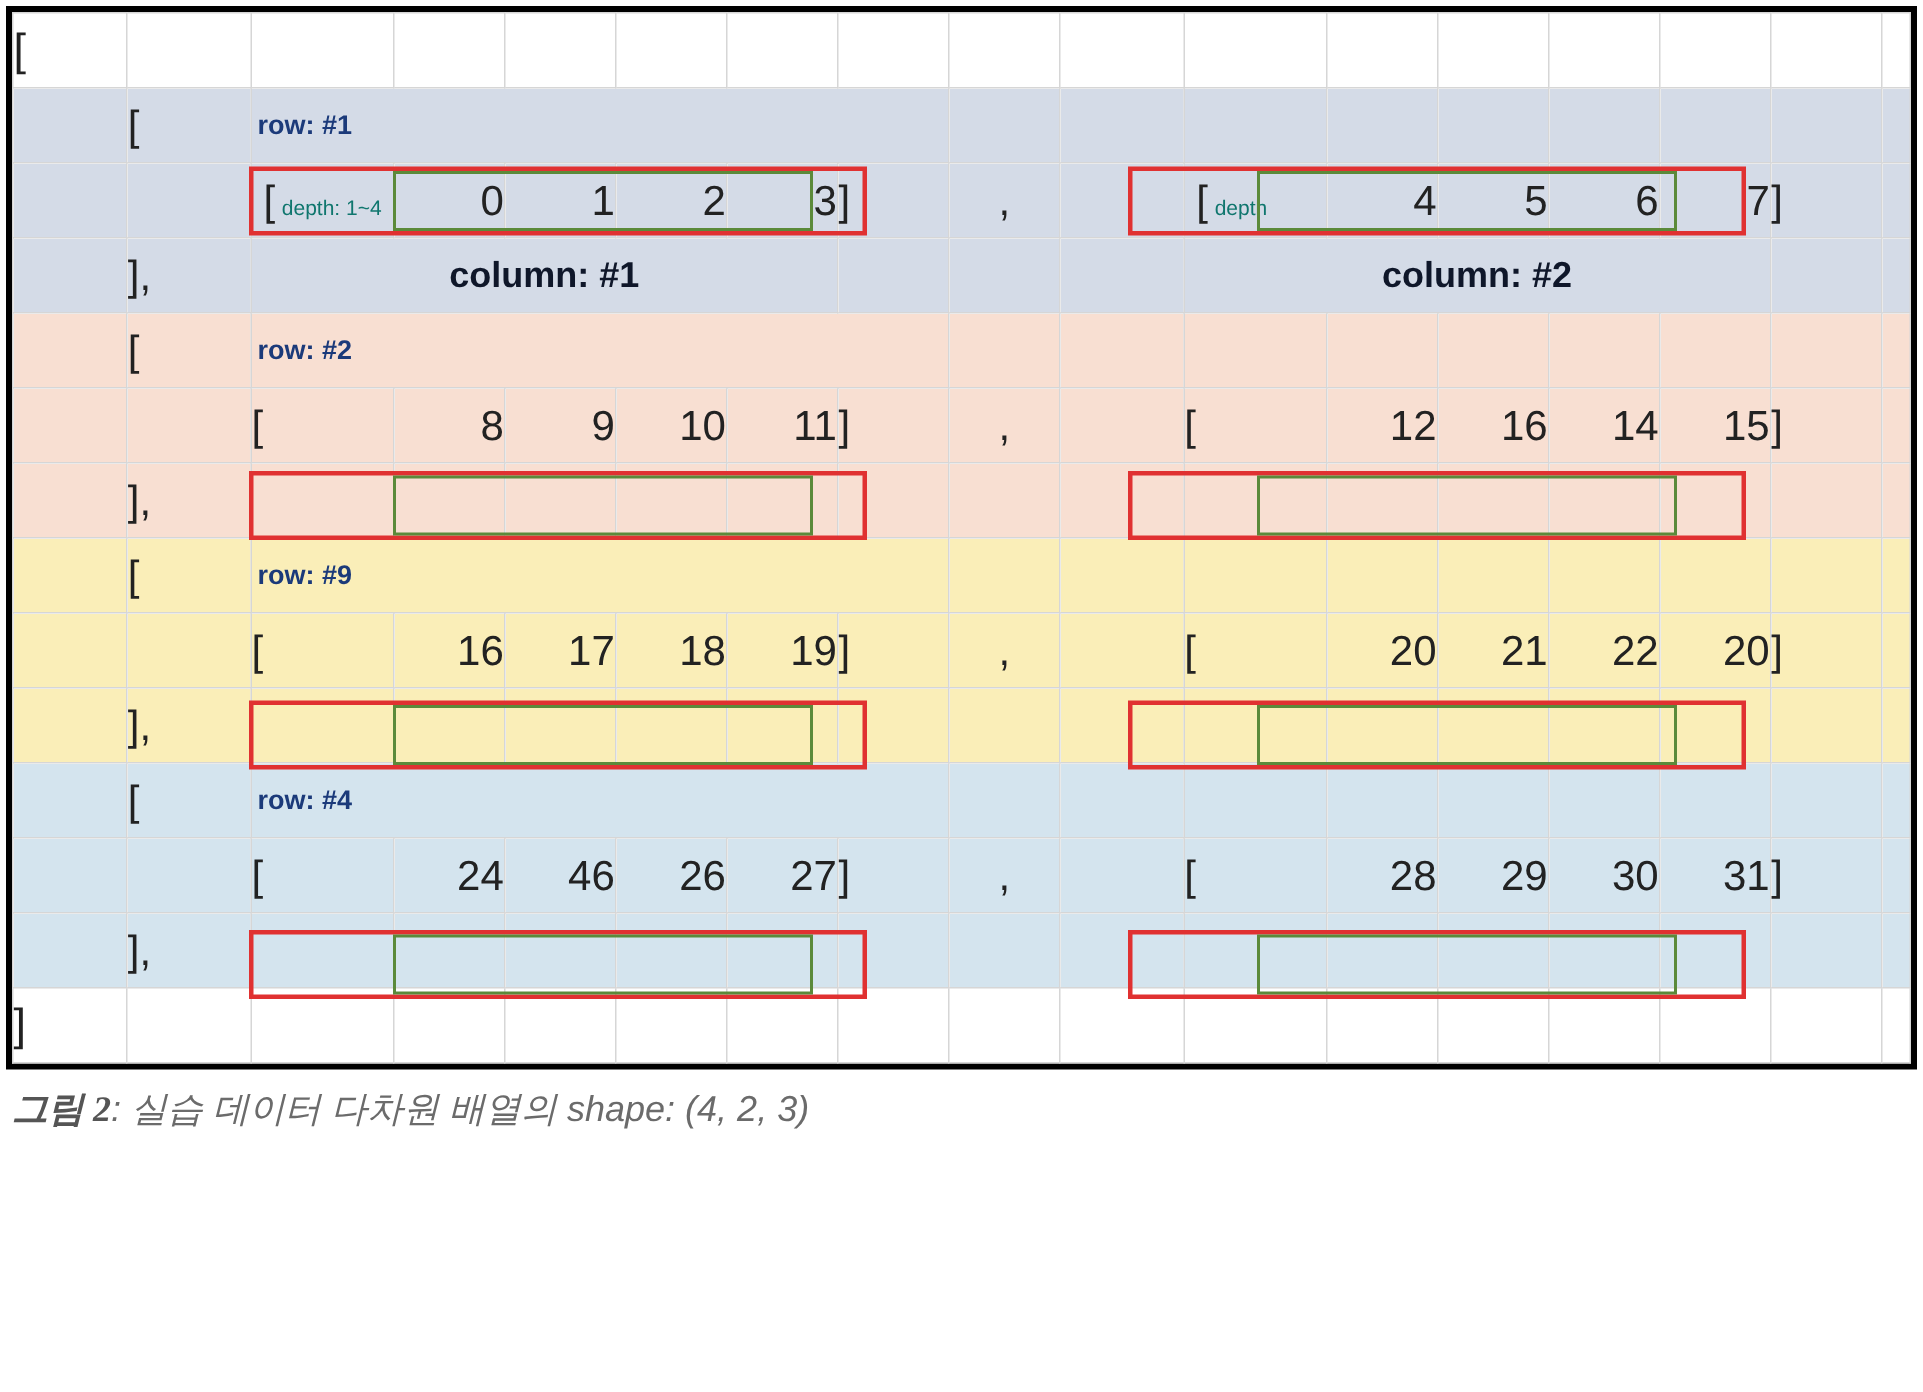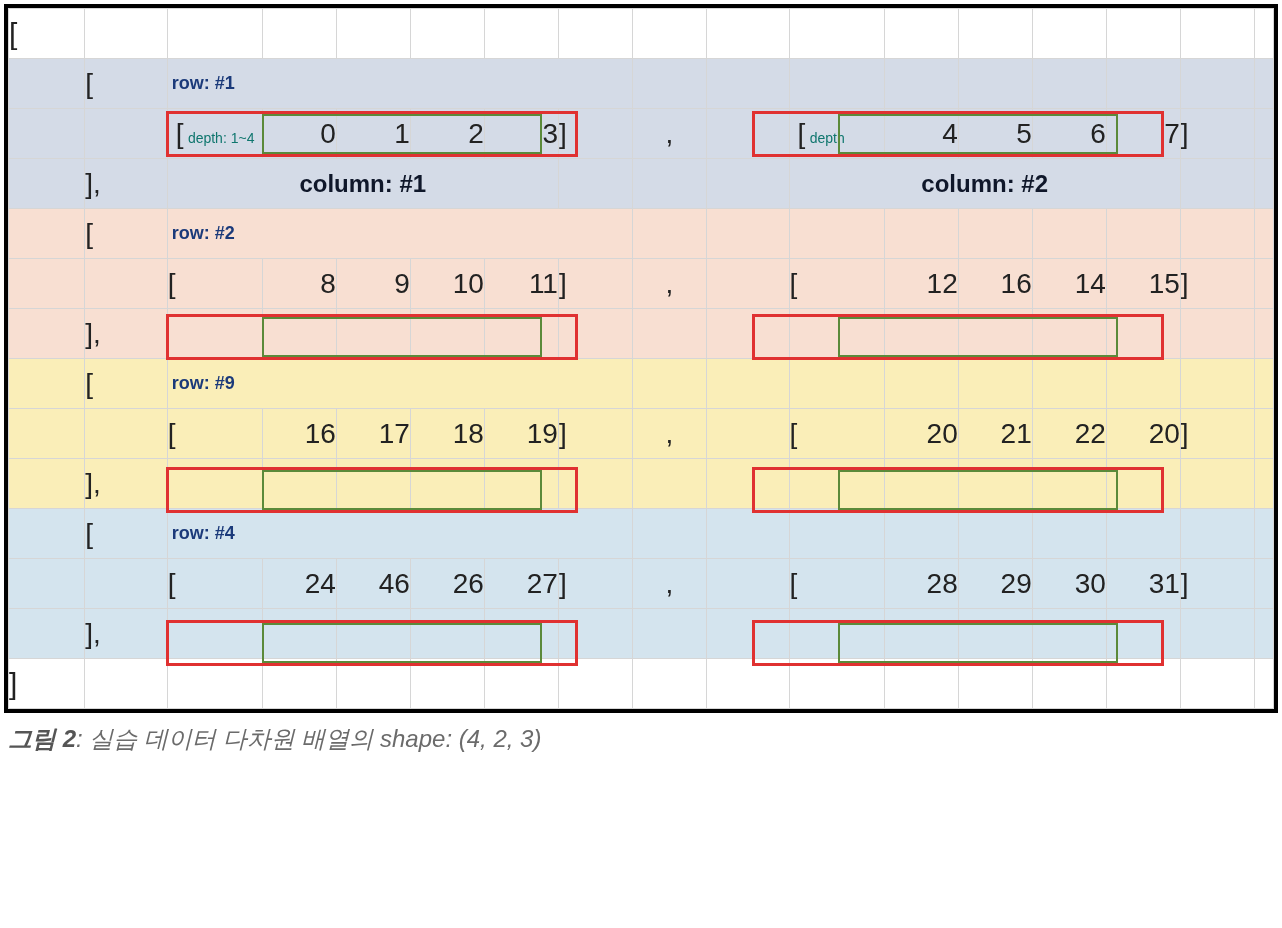--- a/index.html
+++ b/index.html
@@ -105,20 +105,21 @@
   .caption {
     margin: 10px 8px 0 8px;
     font-size: 24px;
     color: #6b6b6b;
     font-style: italic;
   }
   .caption-bold {
     font-weight: 700;
     font-style: italic;
     color: #555;
+    font-family: Liberation Serif, serif;
   }
 </style>
 </head>
 <body>
 
 <div class="frame">
   <table class="grid">
     <colgroup>
       <col class="col-bracket">
       <col class="col-inner-bracket">

